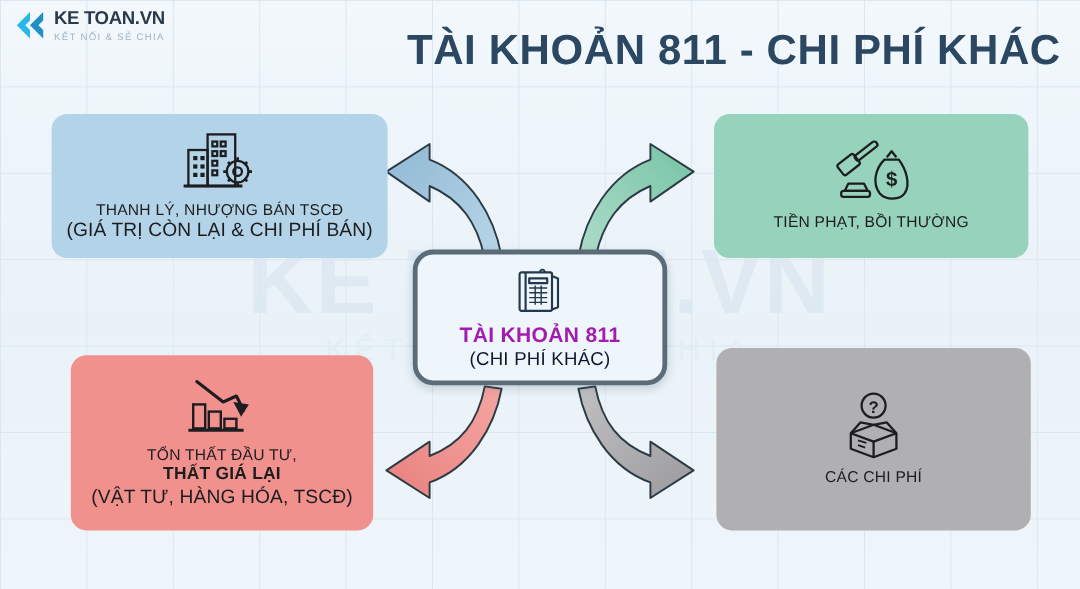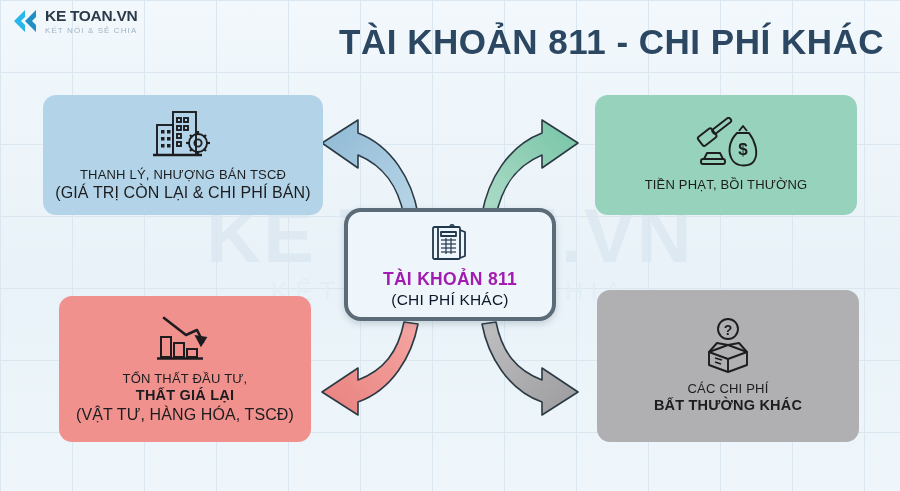--- a/index.html
+++ b/index.html
@@ -199,21 +199,20 @@
         <path d="M31 28 L12 35 L12 48 L31 55 L50 48 L50 35 Z"></path>
         <path d="M12 35 L31 42 L50 35"></path>
         <path d="M31 42 L31 55"></path>
         <path d="M12 35 L20 26 L31 28"></path>
         <path d="M50 35 L42 26 L31 28"></path>
         <line x1="18" y1="41" x2="25" y2="43" stroke-width="1.5"></line>
         <line x1="18" y1="45" x2="24" y2="47" stroke-width="1.5"></line>
       </svg>
     </span>
     <div class="l1">CÁC CHI PHÍ</div>
-    <div class="l2">BẤT THƯỜNG KHÁC</div>
   </div>
 
   <div id="center" style="background: rgb(238, 246, 251); border-color: rgb(91, 107, 120);">
     <span class="ico">
       <svg width="44" height="44" viewBox="0 0 44 44" fill="none" stroke="#22384c" stroke-width="1.8" stroke-linejoin="round">
         <rect x="5" y="6" width="27" height="32" rx="1.5"></rect>
         <line x1="10" y1="6" x2="10" y2="38"></line>
         <rect x="13" y="11" width="15" height="4"></rect>
         <g stroke-width="1.2">
           <line x1="13" y1="19" x2="28" y2="19"></line>

